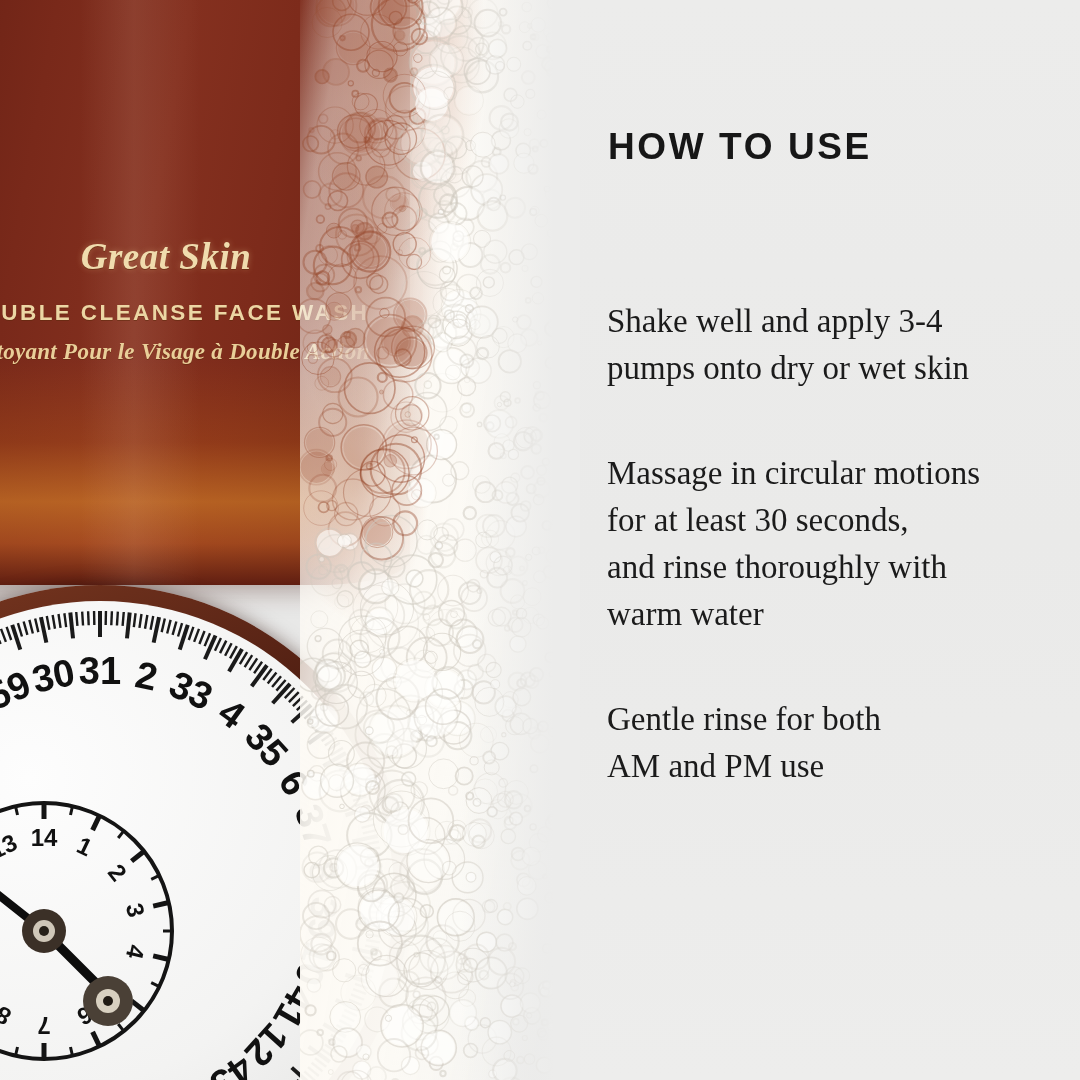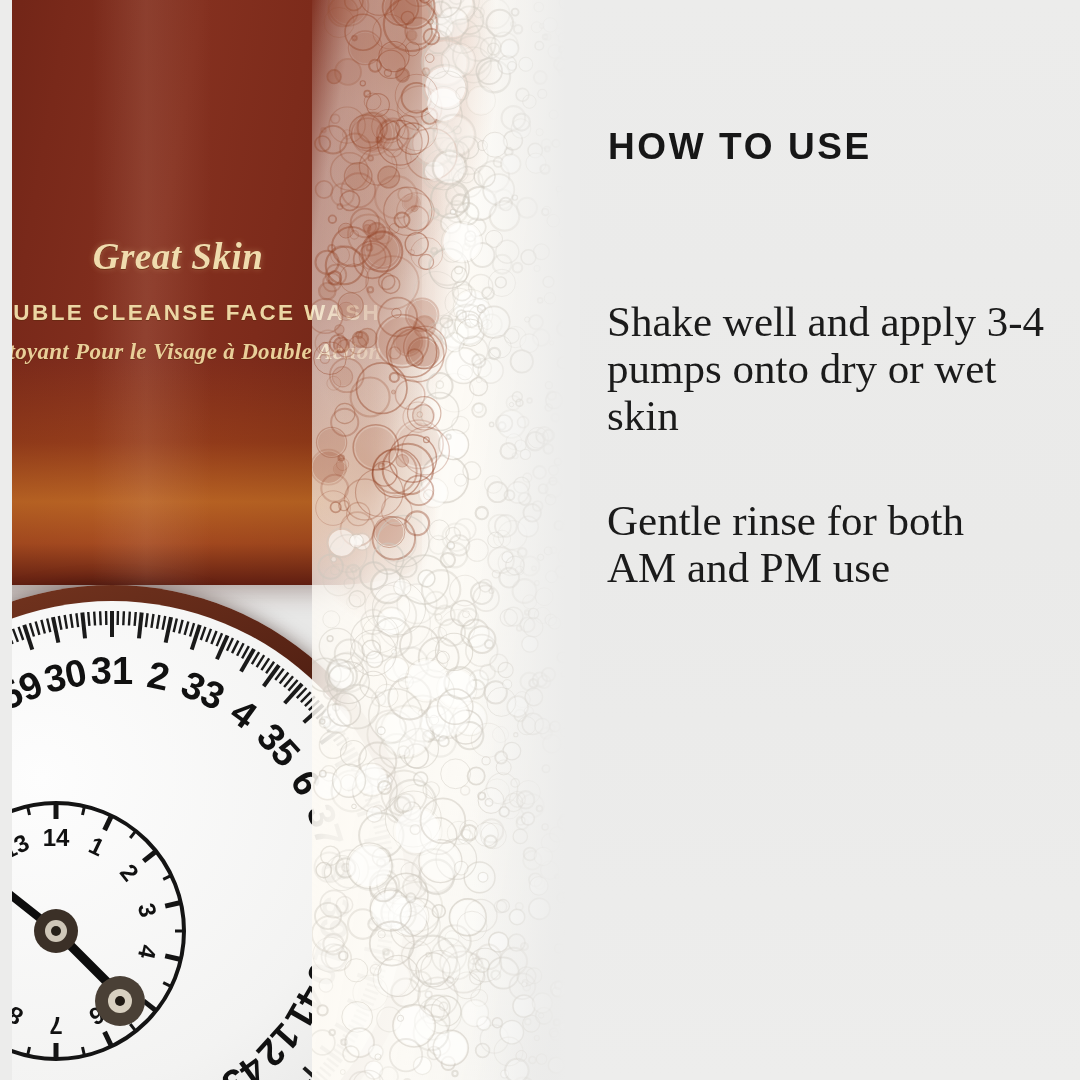--- a/index.html
+++ b/index.html
@@ -13,21 +13,21 @@
     width: 1080px;
     height: 1080px;
     overflow: hidden;
     background: #ececeb;
     font-family: "Liberation Serif", "DejaVu Serif", serif;
   }
 
   
   .photo {
     position: absolute;
-    left: 12px; top: 0;
+    left: 0; top: 0;
     width: 580px;
     height: 1080px;
     overflow: hidden;
     background: #1d4ed8;
   }
 
   
   .photo-bg {
     position: absolute;
     inset: 0;
@@ -209,21 +209,21 @@
     color: #171717;
   }
   .steps {
     position: absolute;
     left: 27px;
     top: 298px;
     width: 450px;
   }
   .step {
     font-family: "Liberation Serif", "DejaVu Serif", serif;
-    font-size: 43px;
+    font-size: 33px;
     line-height: 47px;
     color: #1b1b1b;
     margin: 0 0 58px 0;
     white-space: pre-line;
   }
   .step:last-child { margin-bottom: 0; }
 </style>
 </head>
 <body>
 
@@ -1784,18 +1784,22 @@
 
     <div class="photo-fade"></div>
   </div>
 
   <div class="panel">
     <div class="heading">HOW TO USE</div>
 
     <div class="steps">
       <p class="step">Shake well and apply 3-4
 pumps onto dry or wet skin</p>
+      <p class="step">Massage in circular motions
+for at least 30 seconds,
+and rinse thoroughly with
+warm water</p>
       <p class="step">Gentle rinse for both
 AM and PM use</p>
     </div>
   </div>
 
 </div>
 
 </body></html>

